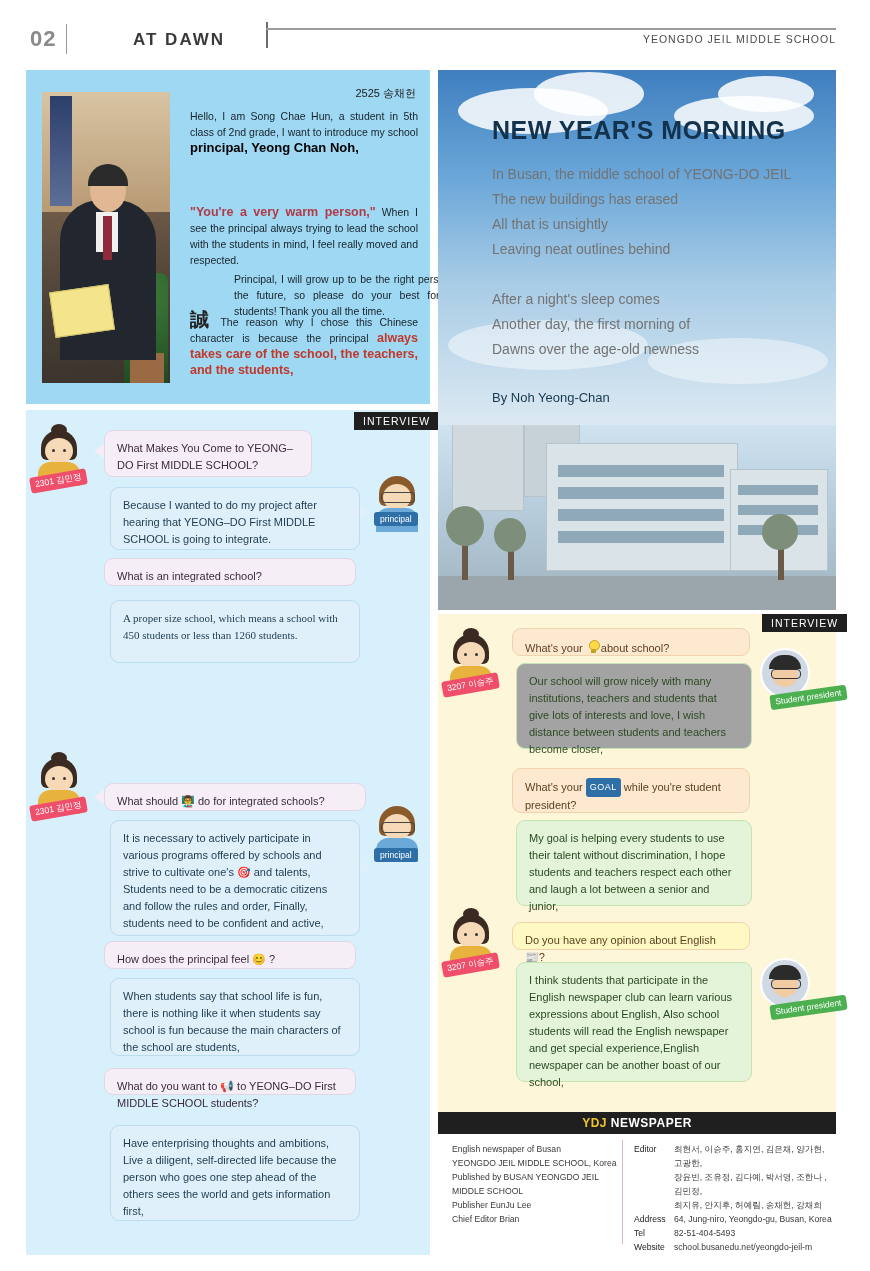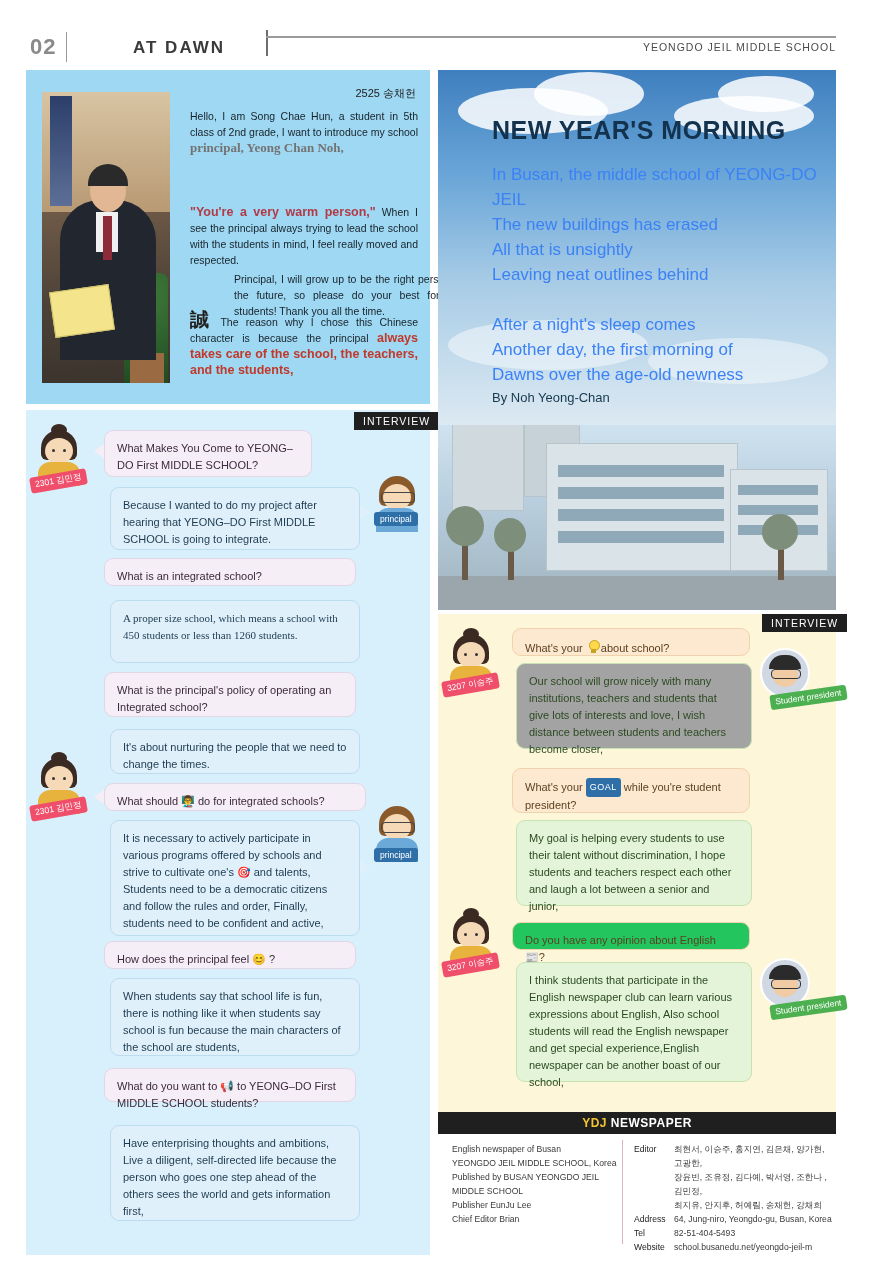--- a/index.html
+++ b/index.html
@@ -7,21 +7,21 @@
     width:870px;height:1271px;
     background:#ffffff;
     font-family:"Liberation Sans", sans-serif;
     color:#2b2b2b;
     position:relative;
     overflow:hidden;
   }
   .page{position:absolute;left:0;top:0;width:870px;height:1271px;}
 
   
-  .header{position:absolute;left:0;top:8px;width:870px;height:64px;}
+  .header{position:absolute;left:0;top:0;width:870px;height:64px;}
   .pagenum{position:absolute;left:30px;top:26px;font-size:22px;font-weight:bold;color:#8a8a8a;letter-spacing:1px;}
   .hdr-divider{position:absolute;left:66px;top:24px;width:1px;height:30px;background:#9a9a9a;}
   .hdr-title{position:absolute;left:133px;top:30px;font-size:17px;font-weight:bold;letter-spacing:2px;color:#3a3a3a;}
   .hdr-rule{position:absolute;left:266px;top:28px;width:570px;height:2px;background:#9b9b9b;}
   .hdr-rule-cap{position:absolute;left:266px;top:22px;width:2px;height:26px;background:#6d6d6d;}
   .hdr-right{position:absolute;right:34px;top:33px;font-size:10.5px;letter-spacing:1px;color:#4a4a4a;}
 
   
   .left-top{position:absolute;left:26px;top:70px;width:404px;height:334px;background:#9fd8f2;}
   .photo{position:absolute;left:42px;top:92px;width:128px;height:291px;
@@ -34,21 +34,21 @@
   .photo .hair{position:absolute;left:46px;top:72px;width:40px;height:22px;border-radius:20px 20px 0 0;background:#2a2a2a;}
   .photo .shirt{position:absolute;left:54px;top:120px;width:22px;height:40px;background:#f0f0f0;}
   .photo .tie{position:absolute;left:61px;top:124px;width:9px;height:44px;background:#8d2b3a;}
   .photo .book{position:absolute;left:10px;top:196px;width:58px;height:44px;background:#f4e58c;transform:rotate(-8deg);border:1px solid #cfc06a;}
   .photo .plant{position:absolute;right:2px;bottom:0;width:44px;height:110px;background:radial-gradient(circle at 40% 20%,#3f7b3a,#1f4a22);border-radius:20px 8px 0 0;}
   .photo .pot{position:absolute;right:6px;bottom:0;width:34px;height:30px;background:#9a6a43;}
 
   .byline{position:absolute;left:186px;top:86px;width:230px;text-align:right;font-size:11px;color:#1b1b1b;}
   .ltxt{position:absolute;left:190px;width:228px;font-size:10.5px;line-height:16px;color:#16222b;text-align:justify;}
   .p1{top:108px;}
-  .p1 .blue{color:#737373;font-weight:bold;font-size:13px;font-family:Liberation Serif, serif;}
+  .p1 .blue{color:#000000;font-weight:bold;font-size:13px;}
   .p2{top:163px;}
   .p3{top:204px;}
   .p3 .quote{color:#b23a48;font-weight:bold;font-size:12.5px;}
   .p4{top:271px;margin-left:44px;}
   .p5{top:312px;}
   .p5 .cjk{font-size:19px;font-weight:bold;color:#222;}
   .p5 .red{color:#c0392b;font-weight:bold;font-size:12.5px;}
 
   
   .left-interview{position:absolute;left:26px;top:410px;width:404px;height:845px;background:#d8f0fb;}
@@ -71,21 +71,21 @@
   .av-tag{position:absolute;font-size:8.5px;color:#fff;background:#ef4f6b;padding:2px 5px;border-radius:3px;transform:rotate(-10deg);white-space:nowrap;}
   .av-tag.green{background:#4caf50;transform:rotate(-8deg);}
   .av-tag.pink{background:#ef4f6b;}
   .caption-chip{position:absolute;font-size:8.5px;color:#fff;background:#2f6fa8;padding:2px 6px;border-radius:3px;white-space:nowrap;}
 
   
   .poem{position:absolute;left:438px;top:70px;width:398px;height:355px;
     background:linear-gradient(180deg,#3f7fbf 0%,#6aa6d8 30%,#a8cce6 60%,#dce9f2 100%);}
   .cloud{position:absolute;background:rgba(255,255,255,.85);border-radius:50%;}
   .poem-title{position:absolute;left:492px;top:116px;font-size:25px;font-weight:bold;color:#12324d;letter-spacing:.5px;}
-  .poem-body{position:absolute;left:492px;top:162px;width:330px;font-size:17px;line-height:25px;color:#3b82f6;}
+  .poem-body{position:absolute;left:492px;top:162px;width:330px;font-size:14px;line-height:25px;color:#737373;}
   .poem-author{position:absolute;left:492px;top:390px;font-size:13px;color:#16384f;}
 
   .school-photo{position:absolute;left:438px;top:425px;width:398px;height:185px;
     background:linear-gradient(180deg,#cfe2ef 0%,#b9cfdf 40%,#9fb2bd 100%);overflow:hidden;}
   .sp-bld{position:absolute;background:#d9e3e8;border:1px solid #b7c4cb;}
   .sp-glass{position:absolute;background:#8fa9b8;}
   .sp-ground{position:absolute;left:0;bottom:0;width:398px;height:34px;background:#9aa6ac;}
   .sp-tree{position:absolute;bottom:30px;width:6px;background:#6b5a47;}
   .sp-crown{position:absolute;border-radius:50%;background:#7d8f7a;}
 
@@ -195,35 +195,33 @@
   <div class="bubble b-q" style="left:104px;top:430px;width:208px;height:47px;">What Makes You Come to YEONG–DO First MIDDLE SCHOOL?</div>
   <div class="tail-l" style="left:94px;top:444px;"></div>
 
   <div class="bubble b-a" style="left:110px;top:487px;width:250px;height:63px;">Because I wanted to do my project after hearing that YEONG–DO First MIDDLE SCHOOL is going to integrate.</div>
   <div class="tail-r" style="left:360px;top:505px;"></div>
 
   <div class="bubble b-q" style="left:104px;top:558px;width:252px;height:28px;">What is an integrated school?</div>
 
   <div class="bubble b-a" style="left:110px;top:600px;width:250px;height:63px;font-family:Liberation Serif, serif;">A proper size school, which means a school with 450 students or less than 1260 students.</div>
 
-  <div class="bubble b-q" style="left:104px;top:672px;width:252px;height:45px;">What is the principal's policy of operating an Integrated school?</div>
-
-  <div class="bubble b-a" style="left:110px;top:729px;width:250px;height:45px;">It's about nurturing the people that we need to change the times.</div>
+
 
   <div class="bubble b-q" style="left:104px;top:783px;width:262px;height:28px;">What should 👨‍🏫 do for integrated schools?</div>
   <div class="tail-l" style="left:94px;top:790px;"></div>
 
   <div class="bubble b-a" style="left:110px;top:820px;width:250px;height:116px;">It is necessary to actively participate in various programs offered by schools and strive to cultivate one's 🎯 and talents, Students need to be a democratic citizens and follow the rules and order, Finally, students need to be confident and active,</div>
   <div class="tail-r" style="left:360px;top:860px;"></div>
 
   <div class="bubble b-q" style="left:104px;top:941px;width:252px;height:28px;">How does the principal feel 😊 ?</div>
 
   <div class="bubble b-a" style="left:110px;top:978px;width:250px;height:78px;">When students say that school life is fun, there is nothing like it when students say school is fun because the main characters of the school are students,</div>
 
-  <div class="bubble b-q" style="left:104px;top:1068px;width:252px;height:34px;">What do you want to 📢 to YEONG–DO First MIDDLE SCHOOL students?</div>
+  <div class="bubble b-q" style="left:104px;top:1068px;width:252px;height:27px;">What do you want to 📢 to YEONG–DO First MIDDLE SCHOOL students?</div>
 
   <div class="bubble b-a" style="left:110px;top:1125px;width:250px;height:96px;">Have enterprising thoughts and ambitions, Live a diligent, self-directed life because the person who goes one step ahead of the others sees the world and gets information first,</div>
 
   <div class="poem">
     <div class="cloud" style="left:20px;top:18px;width:150px;height:46px;"></div>
     <div class="cloud" style="left:96px;top:2px;width:110px;height:44px;"></div>
     <div class="cloud" style="left:236px;top:26px;width:140px;height:40px;"></div>
     <div class="cloud" style="left:280px;top:6px;width:96px;height:36px;"></div>
     <div class="cloud" style="left:10px;top:250px;width:200px;height:50px;opacity:.55;"></div>
     <div class="cloud" style="left:210px;top:268px;width:180px;height:46px;opacity:.5;"></div>
@@ -297,21 +295,21 @@
   <div class="avatar" style="left:446px;top:908px;">
     <div class="av-bun"></div>
     <div class="av-hair"></div>
     <div class="av-face"></div>
     <div class="av-eye" style="left:18px;"></div>
     <div class="av-eye" style="left:29px;"></div>
     <div class="av-body"></div>
   </div>
   <div class="av-tag pink" style="left:442px;top:957px;">3207 이승주</div>
 
-  <div class="bubble b-q" style="left:512px;top:922px;width:238px;height:28px;background:#22c55e;border-color:#f0d3ae;color:#5b3f22;">
+  <div class="bubble b-q" style="left:512px;top:922px;width:238px;height:28px;background:#fef9c3;border-color:#f0d3ae;color:#5b3f22;">
     <span>Do you have any opinion about English </span><span class="emoji">📰</span><span>?</span>
   </div>
 
   <div class="sp-av" style="left:760px;top:958px;">
     <div class="f"></div>
     <div class="h"></div>
     <div class="g"></div>
   </div>
   <div class="av-tag green" style="left:770px;top:1000px;text-align:center;line-height:11px;">Student president</div>
 

